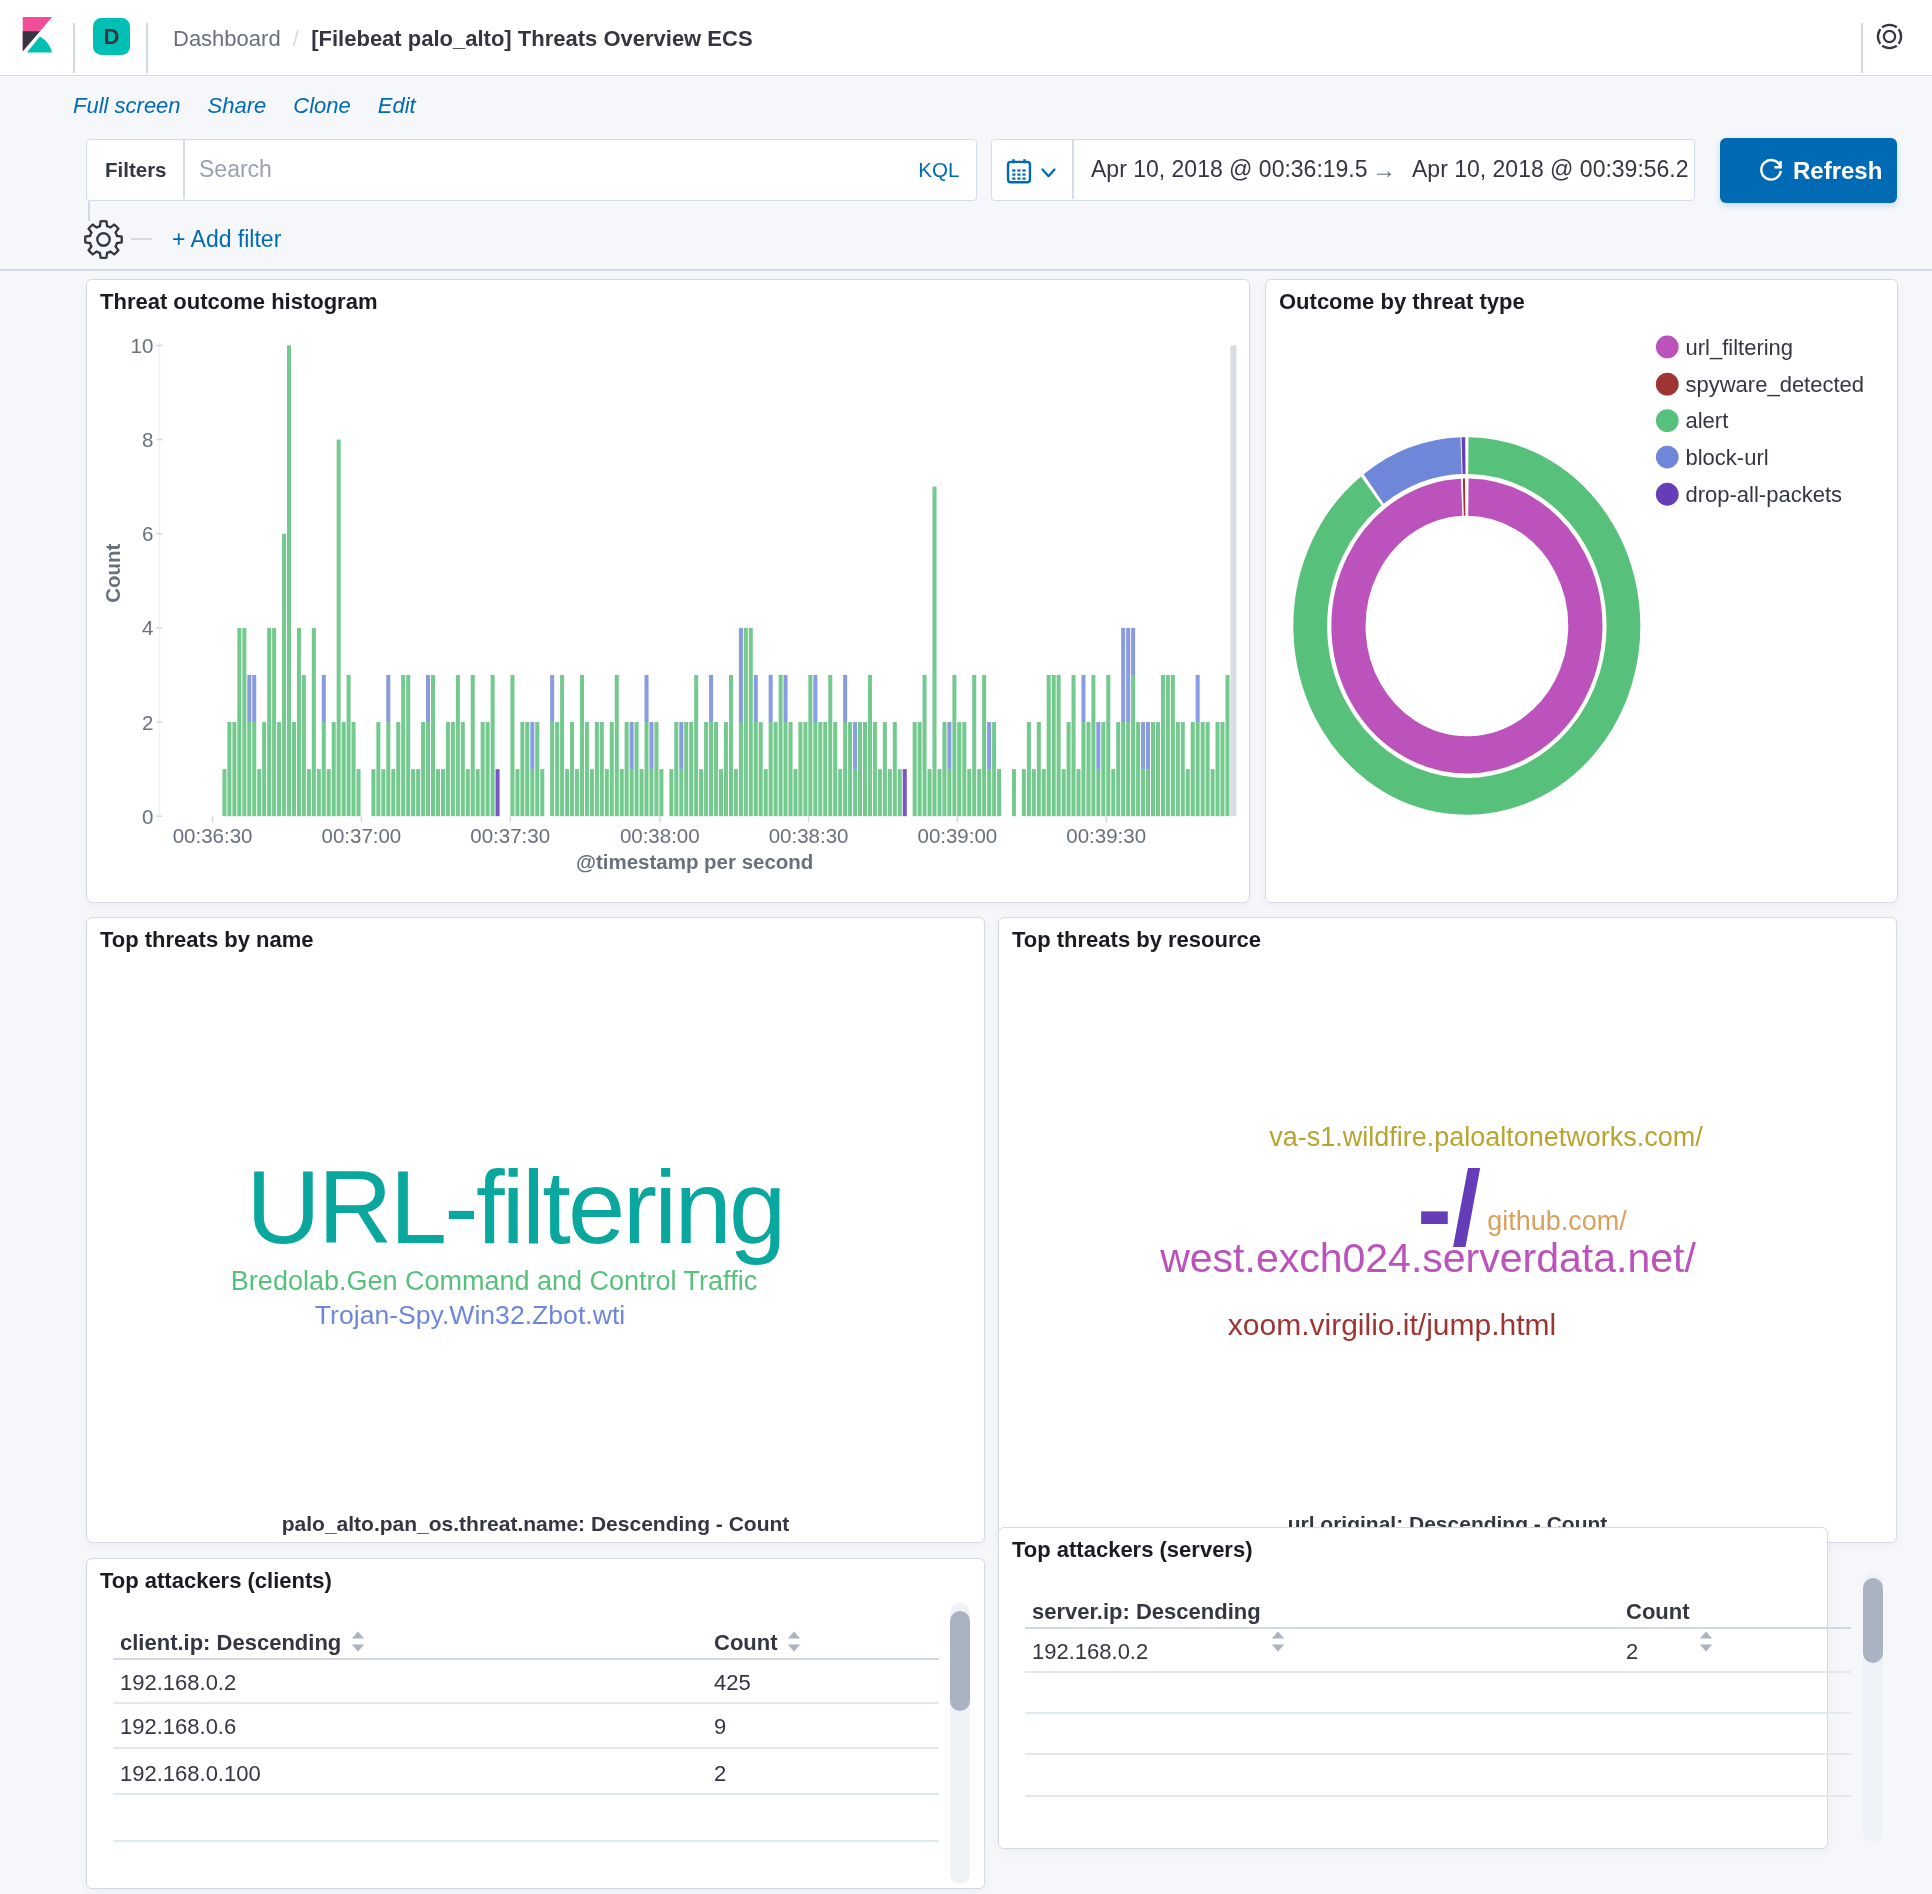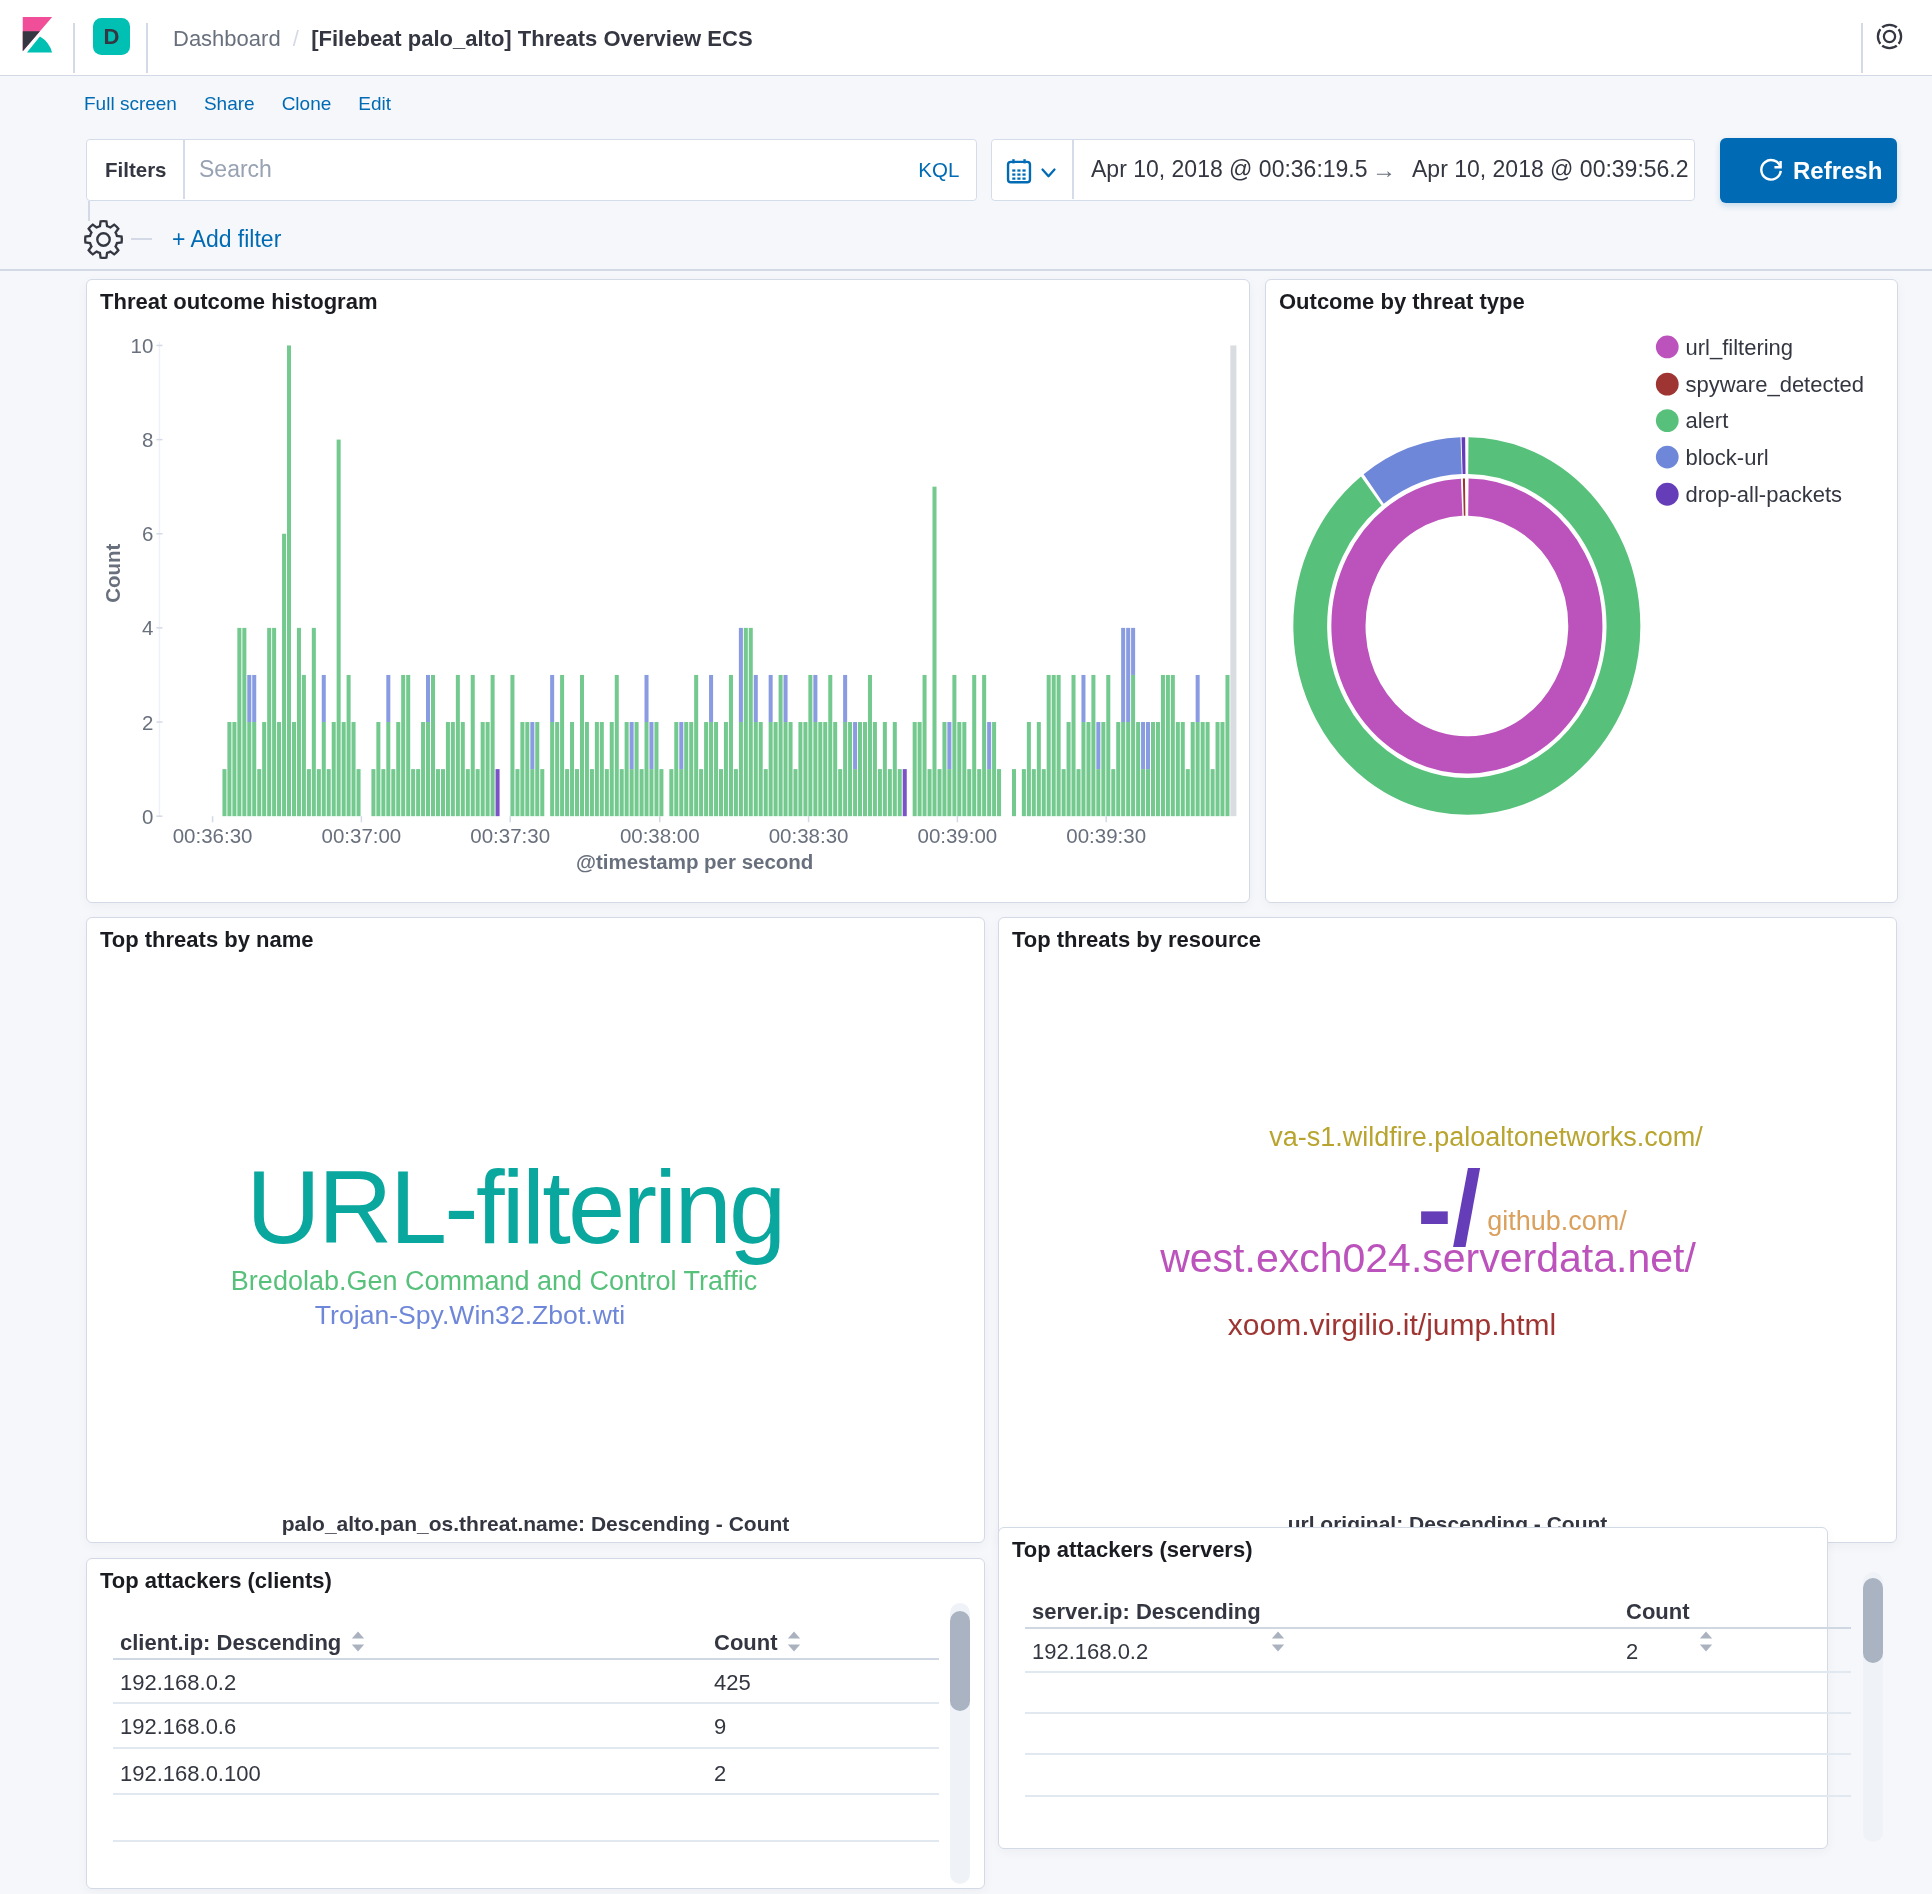--- a/index.html
+++ b/index.html
@@ -25,21 +25,21 @@
 <circle cx="22" cy="22" r="7.5" fill="none" stroke="#343741" stroke-width="3"></circle>
 <g stroke="#fff" stroke-width="3.4">
 <line x1="22" y1="3" x2="22" y2="11" transform="rotate(45 22 22)"></line>
 <line x1="22" y1="33" x2="22" y2="41" transform="rotate(45 22 22)"></line>
 <line x1="3" y1="22" x2="11" y2="22" transform="rotate(45 22 22)"></line>
 <line x1="33" y1="22" x2="41" y2="22" transform="rotate(45 22 22)"></line>
 </g>
 </svg>
 </div>
 
-<div class="abs" style="left:84px;top:93px;font-size:19px;color:#006bb4;">
+<div class="abs" style="left:73px;top:93px;font-size:22px;color:#006bb4;font-style:italic;">
   <span style="margin-right:27px">Full screen</span><span style="margin-right:27px">Share</span><span style="margin-right:27px">Clone</span><span>Edit</span>
 </div>
 
 <div class="abs" style="left:86px;top:139px;width:891px;height:62px;background:#fff;border:1.5px solid #d5dce9;border-radius:3.8px;text-align:center;">
   <div class="abs" style="left:18px;top:0;height:59px;line-height:59px;font-size:20.5px;font-weight:600;color:#343741">Filters</div>
   <div class="abs" style="left:96px;top:0;width:1.5px;height:59px;background:#d5dce9"></div>
   <div class="abs" style="left:112px;top:0;height:59px;line-height:59px;font-size:23px;color:#98a2b3">Search</div>
   <div class="abs" style="right:16.7px;top:0;height:59px;line-height:59px;font-size:20.5px;color:#006bb4">KQL</div>
 </div>
 <div class="abs" style="left:991px;top:139px;width:704px;height:62px;background:#fff;border:1.5px solid #d5dce9;border-radius:3.8px;">

